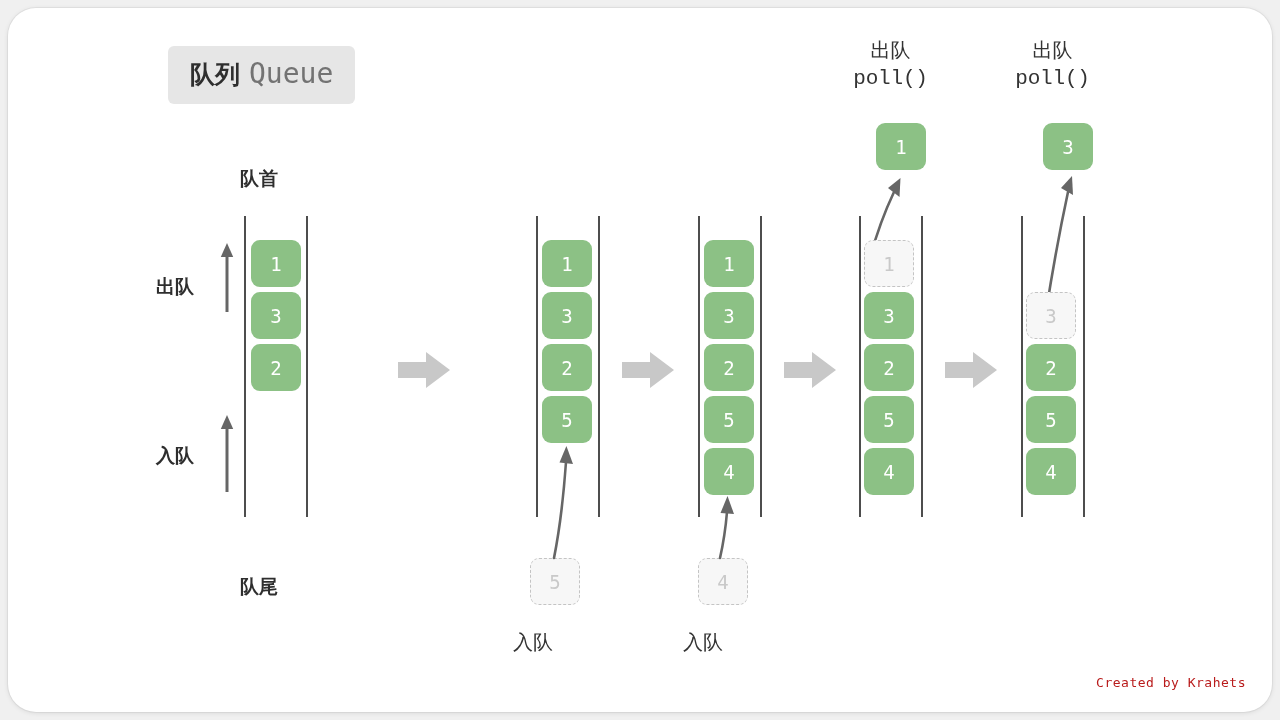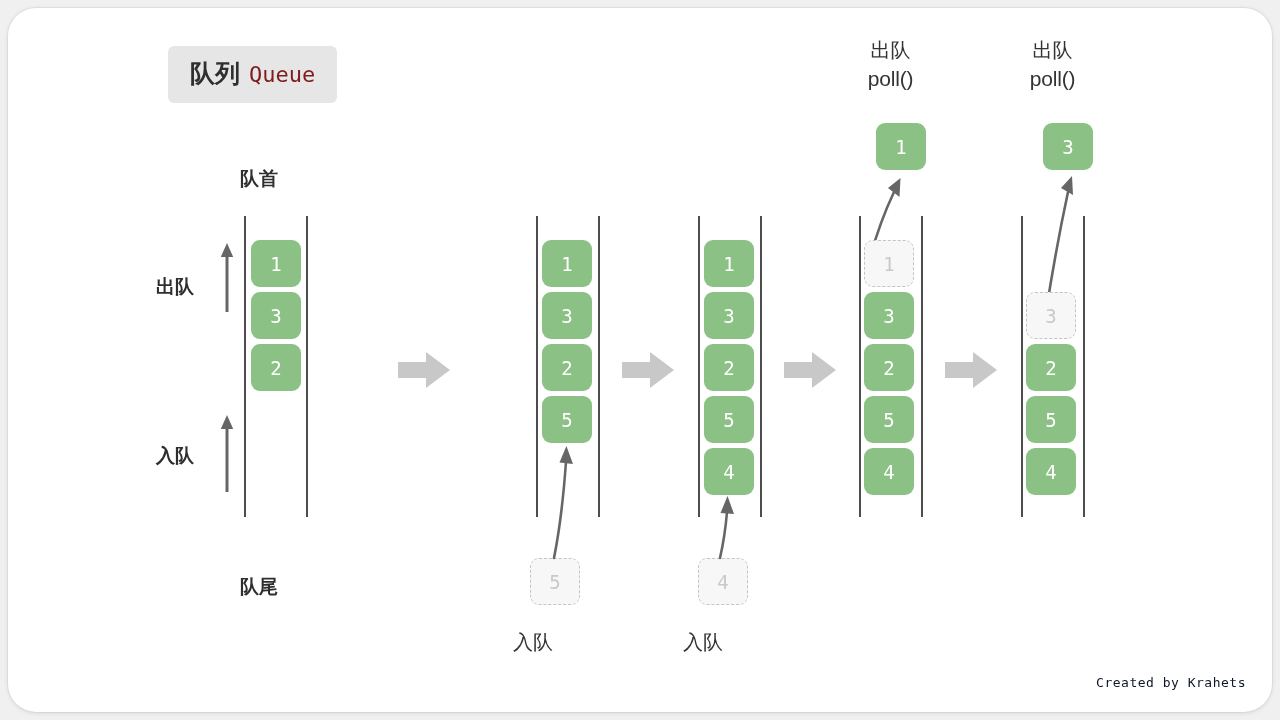--- a/index.html
+++ b/index.html
@@ -38,23 +38,23 @@
     gap: 9px;
     white-space: nowrap;
   }
   #title-cn {
     font-size: 25px;
     font-weight: 700;
     color: #2e2e2e;
     font-family: "DejaVu Sans", "Liberation Sans", sans-serif;
   }
   #title-en {
-    font-size: 22px;
+    font-size: 28px;
     font-weight: 400;
-    color: #7f1d1d;
+    color: #737373;
     font-family: "DejaVu Sans Mono", "Liberation Mono", monospace;
   }
 
   
   .cn-bold {
     font-size: 19px;
     font-weight: 700;
     color: #2e2e2e;
     font-family: "DejaVu Sans", "Liberation Sans", sans-serif;
     white-space: nowrap;
@@ -66,21 +66,21 @@
   }
   .op-cn {
     font-size: 20px;
     color: #333333;
     font-family: "DejaVu Sans", "Liberation Sans", sans-serif;
     display: block;
   }
   .op-code {
     font-size: 21px;
     color: #333333;
-    font-family: Liberation Sans, sans-serif;
+    font-family: Liberation Mono, monospace;
     display: block;
     letter-spacing: -0.2px;
   }
   .op-arg { color: #3f8f4a; font-weight: 700; }
 
   
   .rail {
     width: 1.6px;
     background: #4d4d4d;
     top: 208px;
@@ -108,21 +108,21 @@
   }
 
   
   .sep-arrow { width: 52px; height: 40px; }
   .up-arrow  { }
   .curve     { }
   .footer {
     right: 26px;
     bottom: 22px;
     font-size: 13px;
-    color: #0f172a;
+    color: #b91c1c;
     font-family: "DejaVu Sans Mono", "Liberation Mono", monospace;
     letter-spacing: 0.5px;
   }
 </style>
 </head>
 <body>
 
 <div id="card">
 
   <div class="abs" id="title-badge">

